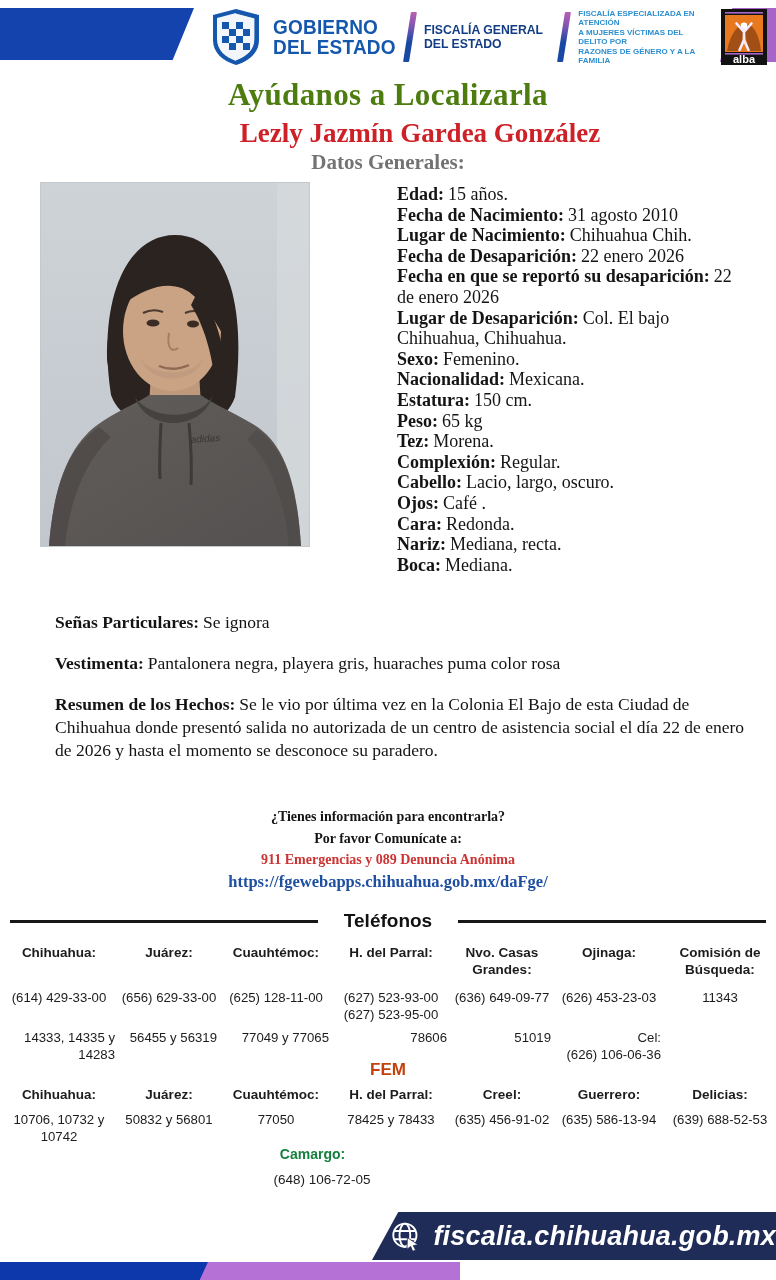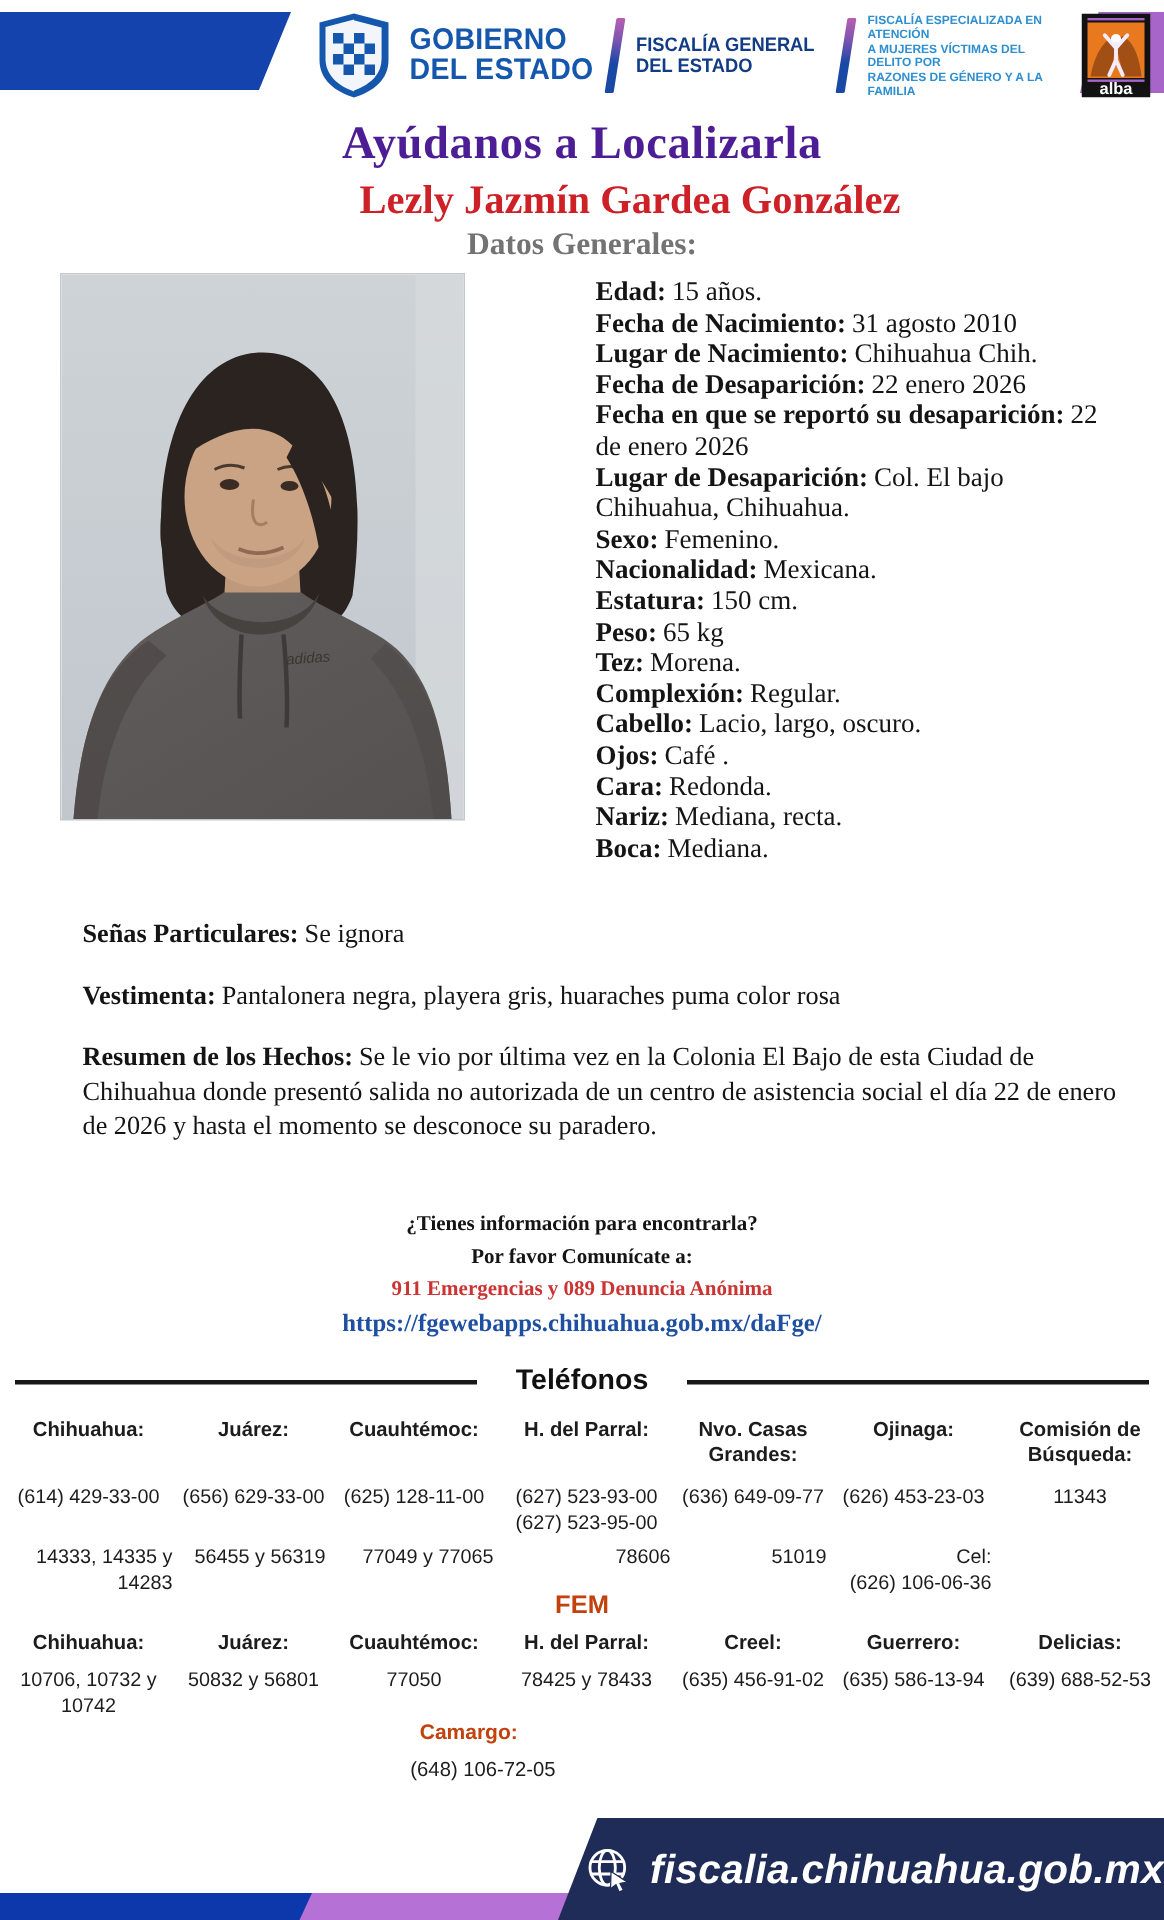--- a/index.html
+++ b/index.html
@@ -16,21 +16,21 @@
         color:#1457ad;white-space:pre-line;letter-spacing:.2px;transform:scaleY(1.05);}
   .org2{font-family:"Liberation Sans",sans-serif;font-weight:bold;font-size:13px;line-height:14px;
         color:#123d85;white-space:pre-line;transform:scaleX(.94);transform-origin:left;}
   .org3{font-family:"Liberation Sans",sans-serif;font-weight:bold;font-size:8px;line-height:9.5px;
         color:#2e8fd0;white-space:pre-line;width:132px;}
   .sepbar{width:6px;height:50px;background:linear-gradient(180deg,#b85fb2 0%,#7a55b0 30%,#1a49a5 60%);
           transform:skewX(-9deg);border-radius:1px;}
 
   
   .headline{position:absolute;top:76px;left:0;width:100%;text-align:center;
-            font-weight:bold;font-size:31px;line-height:38px;color:#4c1d95;letter-spacing:.4px;}
+            font-weight:bold;font-size:31px;line-height:38px;color:#4d7c0f;letter-spacing:.4px;}
   .person-name{position:absolute;top:117px;left:0;width:100%;text-align:center;
             font-weight:bold;font-size:27px;line-height:32px;color:#ce2127;padding-left:32px;}
   .section-title{position:absolute;top:149px;left:0;width:100%;text-align:center;
             font-weight:bold;font-size:21px;line-height:26px;color:#737373;}
 
   
   .photo{position:absolute;left:40px;top:182px;width:268px;height:363px;border:1px solid #c3c8cd;}
 
   
   .details{position:absolute;left:397px;top:184px;width:348px;}
@@ -61,29 +61,29 @@
   .tel-grid .hdr{font-weight:bold;font-size:13.5px;line-height:17px;padding:0 5px;white-space:pre-line;}
   .tel-grid .val{font-size:13.2px;line-height:17px;padding:0 3px;white-space:pre-line;}
   .g-headers{top:944px;}
   .g-row1{top:989px;}
   .g-row2{top:1029px;text-align:right;}
   .fem-title{position:absolute;top:1060px;left:0;width:776px;text-align:center;
              font-family:"Liberation Sans",sans-serif;font-weight:bold;font-size:17px;color:#c2410c;}
   .g-fem-headers{top:1086px;}
   .g-fem-row{top:1111px;}
   .camargo-h{position:absolute;top:1146px;left:0;width:625px;text-align:center;
-             font-family:"Liberation Sans",sans-serif;font-weight:bold;font-size:14px;color:#c2410c;}
+             font-family:"Liberation Sans",sans-serif;font-weight:bold;font-size:14px;color:#15803d;}
   .camargo-v{position:absolute;top:1172px;left:0;width:644px;text-align:center;
              font-family:"Liberation Sans",sans-serif;font-size:13.5px;color:#1c1c1c;}
 
   
   .strip-purple{position:absolute;left:196px;top:1262px;width:264px;height:18px;background:#b671d6;}
   .strip-blue{position:absolute;left:0;top:1262px;width:208px;height:18px;background:#0c38ac;
               clip-path:polygon(0 0,100% 0,96% 100%,0 100%);}
-  .footer-navy{position:absolute;left:372px;top:1212px;width:404px;height:68px;background:#1f2c58;
+  .footer-navy{position:absolute;left:372px;top:1212px;width:404px;height:48px;background:#1f2c58;
                clip-path:polygon(6.5% 0,100% 0,100% 100%,0 100%);
                display:flex;align-items:center;justify-content:center;gap:12px;padding-left:18px;box-sizing:border-box;}
   .footer-url{font-family:"Liberation Sans",sans-serif;font-weight:bold;font-style:italic;
               font-size:27px;color:#ffffff;letter-spacing:.2px;cursor:pointer;}
 </style>
 </head>
 <body>
 
 <div class="page">
 

